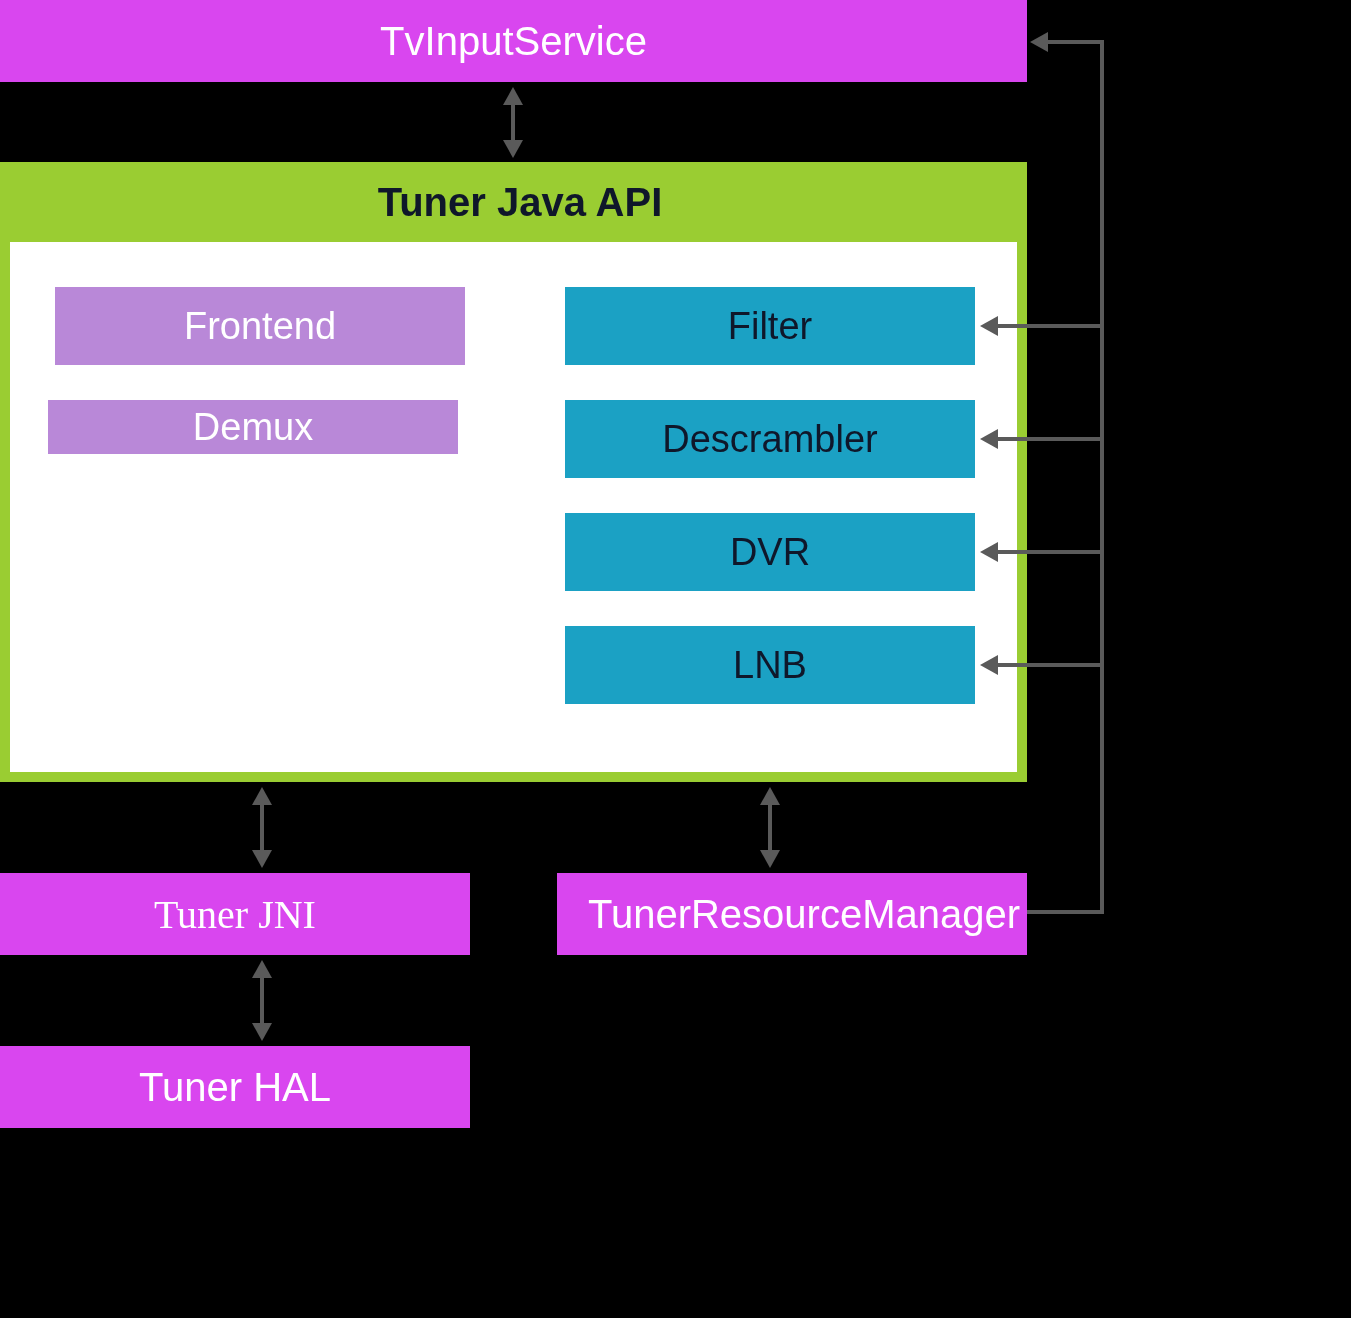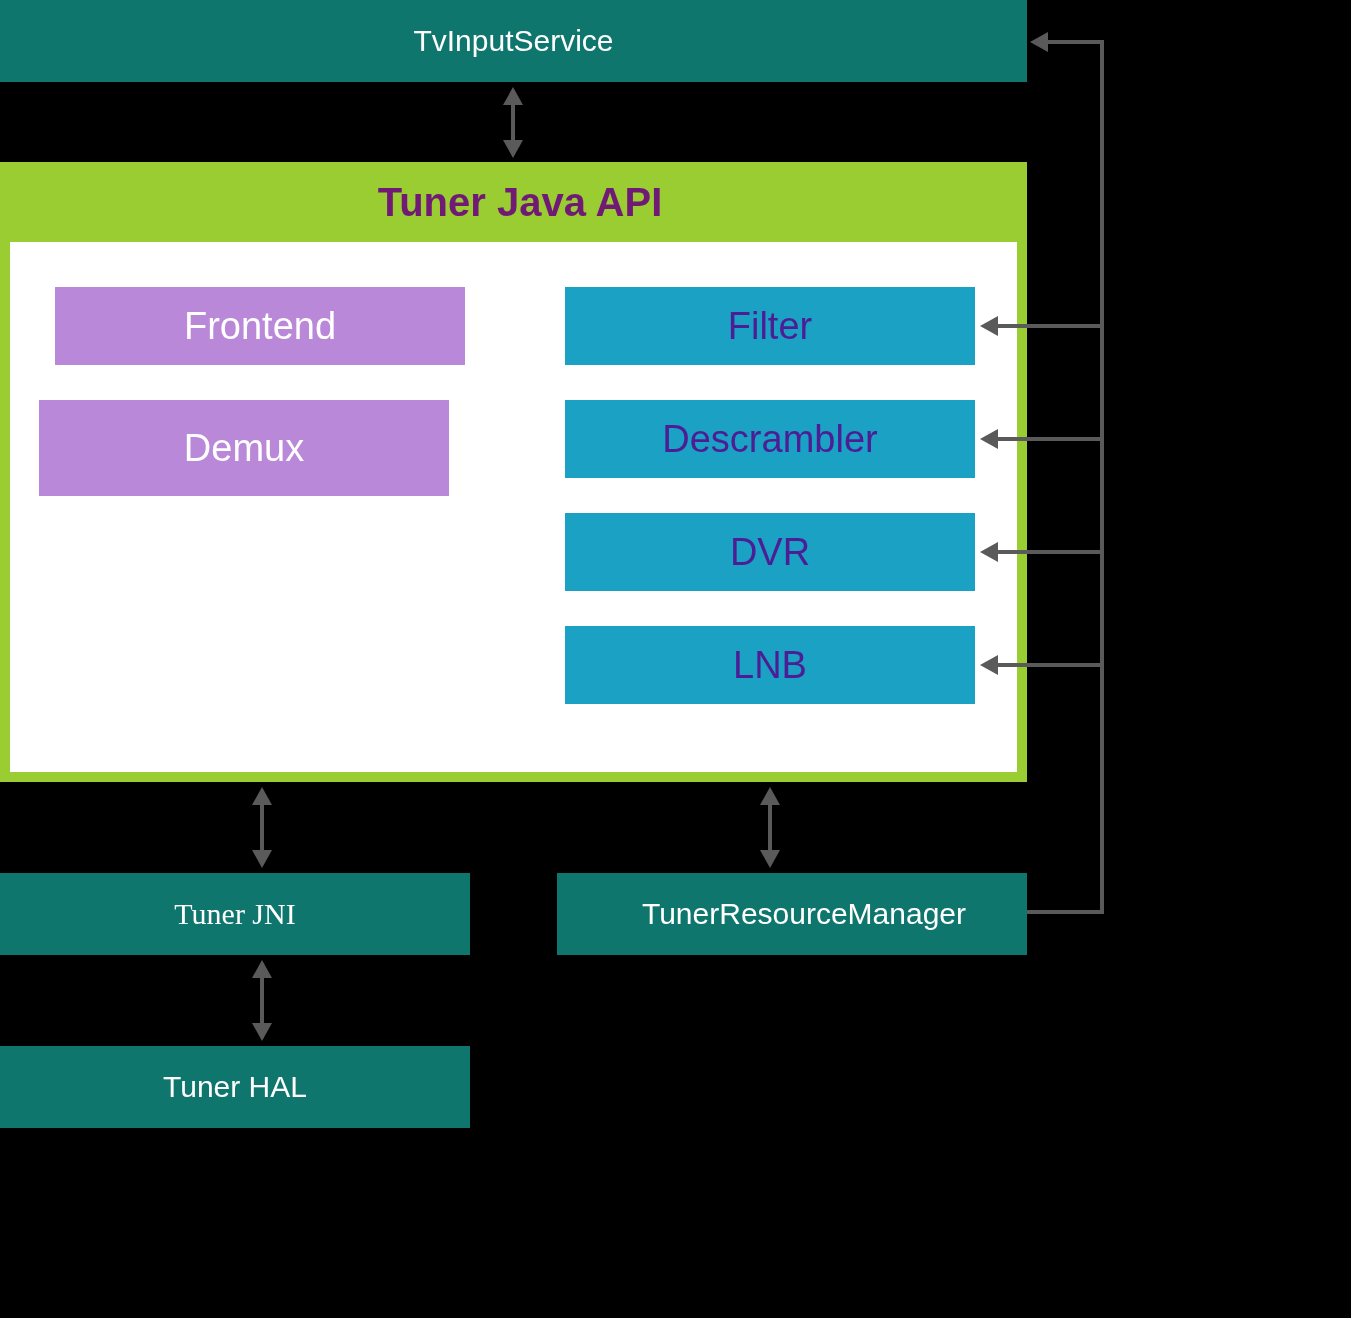--- a/index.html
+++ b/index.html
@@ -15,51 +15,51 @@
       position: relative;
     }
     .box {
       display: flex;
       align-items: center;
       justify-content: center;
       position: absolute;
       text-align: center;
     }
     .orange {
-      background: #0f766e;
+      background: #d946ef;
       color: #fff;
-      font-size: 30px;
+      font-size: 40px;
     }
     .green-container {
       background: #9acd32;
       position: absolute;
     }
     .green-header {
       background: #9acd32;
-      color: #701a75;
+      color: #0f172a;
       font-weight: bold;
       font-size: 40px;
       display: flex;
       align-items: center;
       justify-content: center;
       padding-left: 13px;
     }
     .white-inner {
       background: #fff;
       position: absolute;
       text-decoration: underline;
     }
     .purple {
       background: #b988d8;
       color: #fff;
       font-size: 38px;
     }
     .blue {
       background: #1ba1c4;
-      color: #4c1d95;
+      color: #0f172a;
       font-size: 38px;
     }
     
     
     .arrow-line {
       position: absolute;
       background: #5a5a5a;
     }
     .arrow-head {
       position: absolute;
@@ -96,21 +96,21 @@
 <div class="green-container" style="left:0; top:162px; width:1027px; height:620px;">
   <div class="green-header" style="width:100%; height:80px;">
     <span>Tuner Java API</span>
   </div>
   <div class="white-inner" style="left:10px; top:80px; width:1007px; height:530px;">
 
     <div class="box purple" style="left:45px; top:45px; width:410px; height:78px;">
       <span>Frontend</span>
     </div>
 
-    <div class="box purple" style="left:29px; top:158px; width:410px; height:96px;">
+    <div class="box purple" style="left:38px; top:158px; width:410px; height:54px;">
       <span>Demux</span>
     </div>
 
     <div class="box blue" style="left:555px; top:45px; width:410px; height:78px;">
       <span>Filter</span>
     </div>
 
     <div class="box blue" style="left:555px; top:158px; width:410px; height:78px;">
       <span>Descrambler</span>
     </div>

